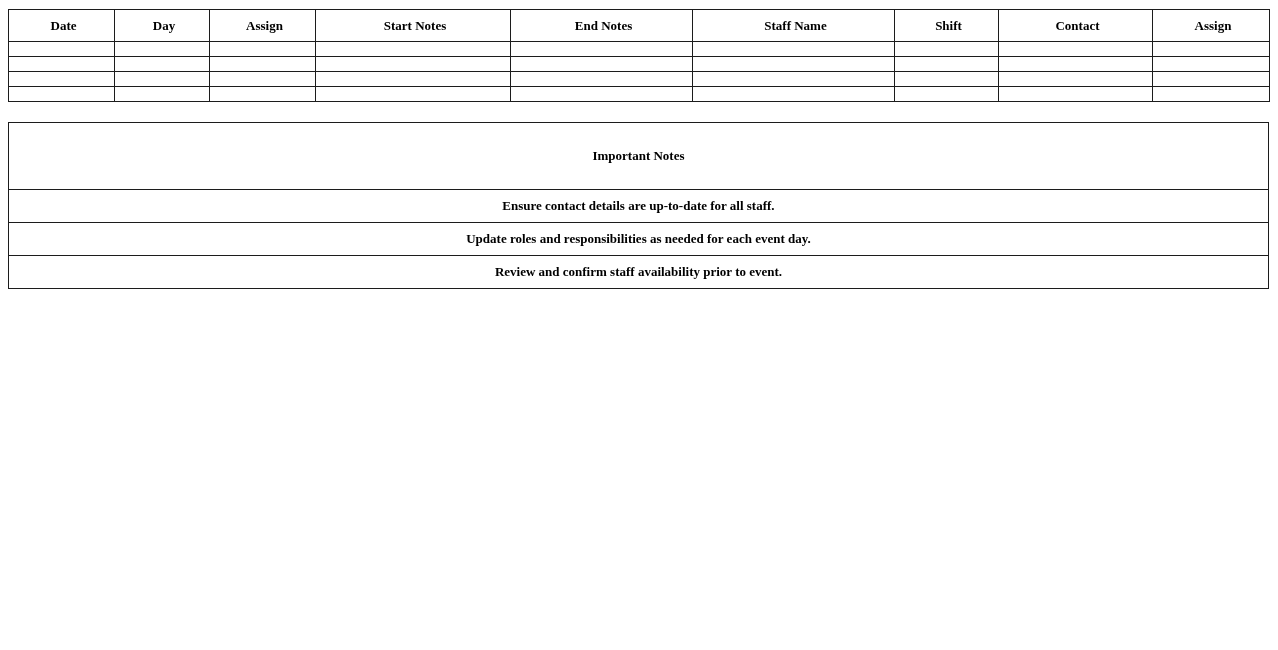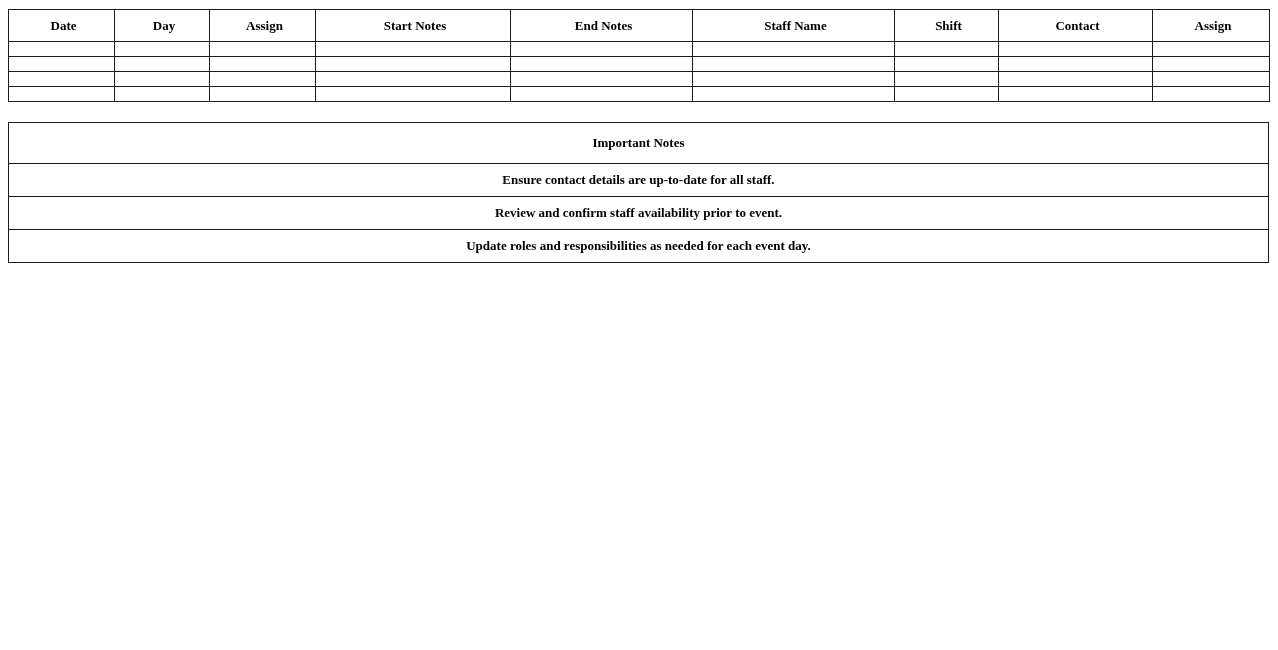--- a/index.html
+++ b/index.html
@@ -39,21 +39,21 @@
   .schedule td {
     height: 14px;
     padding: 0;
   }
   
   .notes {
     margin-top: 20px;
   }
   .notes th {
     font-weight: bold;
-    padding: 4px 6px;
+    padding: 17px 6px;
     height: 32px;
     vertical-align: middle;
   }
   .notes td {
     padding: 0 6px;
     height: 32px;
     vertical-align: middle;
     font-weight: bold;
   }
 </style>
@@ -139,21 +139,21 @@
     <thead>
       <tr>
         <th>Important Notes</th>
       </tr>
     </thead>
     <tbody>
       <tr>
         <td>Ensure contact details are up-to-date for all staff.</td>
       </tr>
       <tr>
-        <td>Review and confirm staff availability prior to event.</td>
+        <td>Update roles and responsibilities as needed for each event day.</td>
       </tr>
       <tr>
-        <td>Update roles and responsibilities as needed for each event day.</td>
+        <td>Review and confirm staff availability prior to event.</td>
       </tr>
     </tbody>
   </table>
 
 </div>
 
 </body></html>

